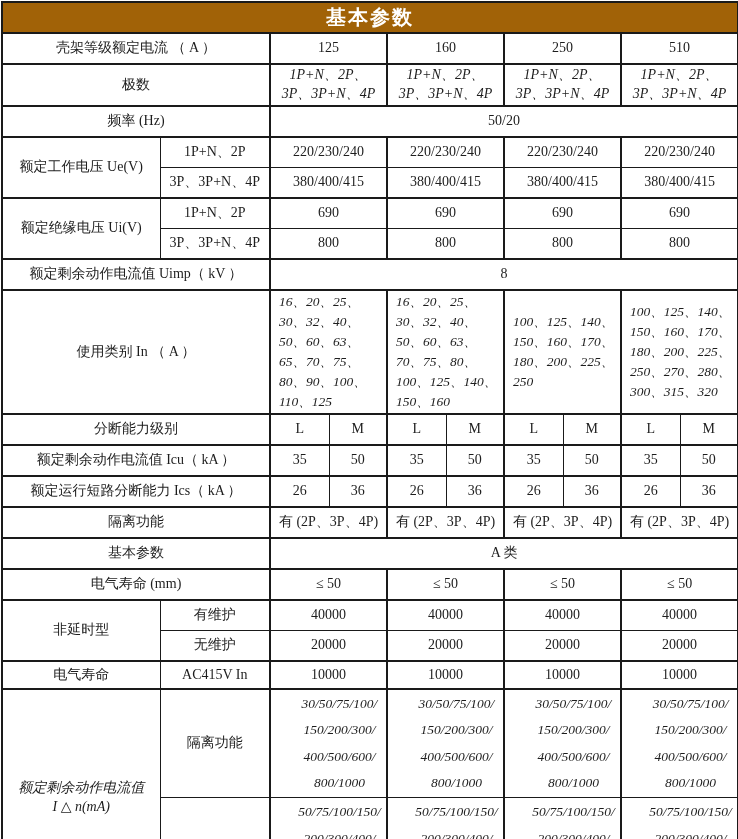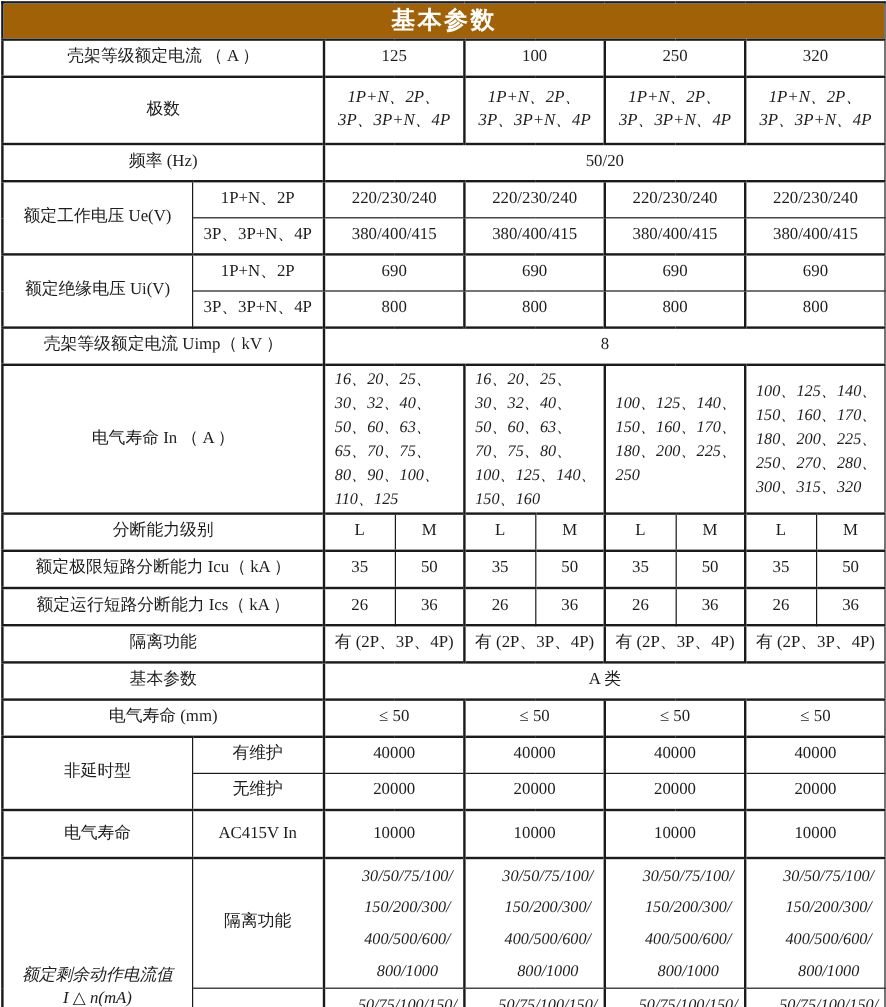--- a/index.html
+++ b/index.html
@@ -48,26 +48,26 @@
   </colgroup>
 
   <tbody>
         <tr>
     <td class="hdr" colspan="10">基本参数</td>
   </tr>
 
   <tr class="h28">
     <td class="bt" colspan="2">壳架等级额定电流 （ A ）</td>
     <td class="bt bl" colspan="2">125</td>
-    <td class="bt bl" colspan="2">100</td>
+    <td class="bt bl" colspan="2">160</td>
     <td class="bt bl" colspan="2">250</td>
-    <td class="bt bl" colspan="2">320</td>
-  </tr>
-
-  <tr style="height:56px">
+    <td class="bt bl" colspan="2">510</td>
+  </tr>
+
+  <tr style="height:42px">
     <td class="bt" colspan="2">极数</td>
     <td class="bt bl pre" colspan="2">1P+N、2P、
 3P、3P+N、4P</td>
     <td class="bt bl pre" colspan="2">1P+N、2P、
 3P、3P+N、4P</td>
     <td class="bt bl pre" colspan="2">1P+N、2P、
 3P、3P+N、4P</td>
     <td class="bt bl pre" colspan="2">1P+N、2P、
 3P、3P+N、4P</td>
   </tr>
@@ -103,26 +103,26 @@
   </tr>
   <tr class="h28">
     <td>3P、3P+N、4P</td>
     <td class="bl" colspan="2">800</td>
     <td class="bl" colspan="2">800</td>
     <td class="bl" colspan="2">800</td>
     <td class="bl" colspan="2">800</td>
   </tr>
 
   <tr class="h28">
-    <td class="bt" colspan="2">壳架等级额定电流 Uimp（ kV ）</td>
+    <td class="bt" colspan="2">额定剩余动作电流值 Uimp（ kV ）</td>
     <td class="bt bl" colspan="8">8</td>
   </tr>
 
   <tr style="height:124px">
-    <td class="bt" colspan="2">电气寿命 In （ A ）</td>
+    <td class="bt" colspan="2">使用类别 In （ A ）</td>
     <td class="bt bl pre left in-cell" colspan="2">16、20、25、
 30、32、40、
 50、60、63、
 65、70、75、
 80、90、100、
 110、125</td>
     <td class="bt bl pre left in-cell" colspan="2">16、20、25、
 30、32、40、
 50、60、63、
 70、75、80、
@@ -145,21 +145,21 @@
     <td class="bt">M</td>
     <td class="bt bl">L</td>
     <td class="bt">M</td>
     <td class="bt bl">L</td>
     <td class="bt">M</td>
     <td class="bt bl">L</td>
     <td class="bt">M</td>
   </tr>
 
   <tr class="h28">
-    <td class="bt" colspan="2">额定极限短路分断能力 Icu（ kA ）</td>
+    <td class="bt" colspan="2">额定剩余动作电流值 Icu（ kA ）</td>
     <td class="bt bl">35</td>
     <td class="bt">50</td>
     <td class="bt bl">35</td>
     <td class="bt">50</td>
     <td class="bt bl">35</td>
     <td class="bt">50</td>
     <td class="bt bl">35</td>
     <td class="bt">50</td>
   </tr>
 
@@ -205,21 +205,21 @@
     <td class="bt bl" colspan="2">40000</td>
   </tr>
   <tr class="h28">
     <td>无维护</td>
     <td class="bl" colspan="2">20000</td>
     <td class="bl" colspan="2">20000</td>
     <td class="bl" colspan="2">20000</td>
     <td class="bl" colspan="2">20000</td>
   </tr>
 
-  <tr style="height:40px">
+  <tr style="height:28px">
     <td class="bt">电气寿命</td>
     <td class="bt">AC415V In</td>
     <td class="bt bl" colspan="2">10000</td>
     <td class="bt bl" colspan="2">10000</td>
     <td class="bt bl" colspan="2">10000</td>
     <td class="bt bl" colspan="2">10000</td>
   </tr>
 
   <tr style="height:108px">
     <td class="bt pre" rowspan="2">额定剩余动作电流值

